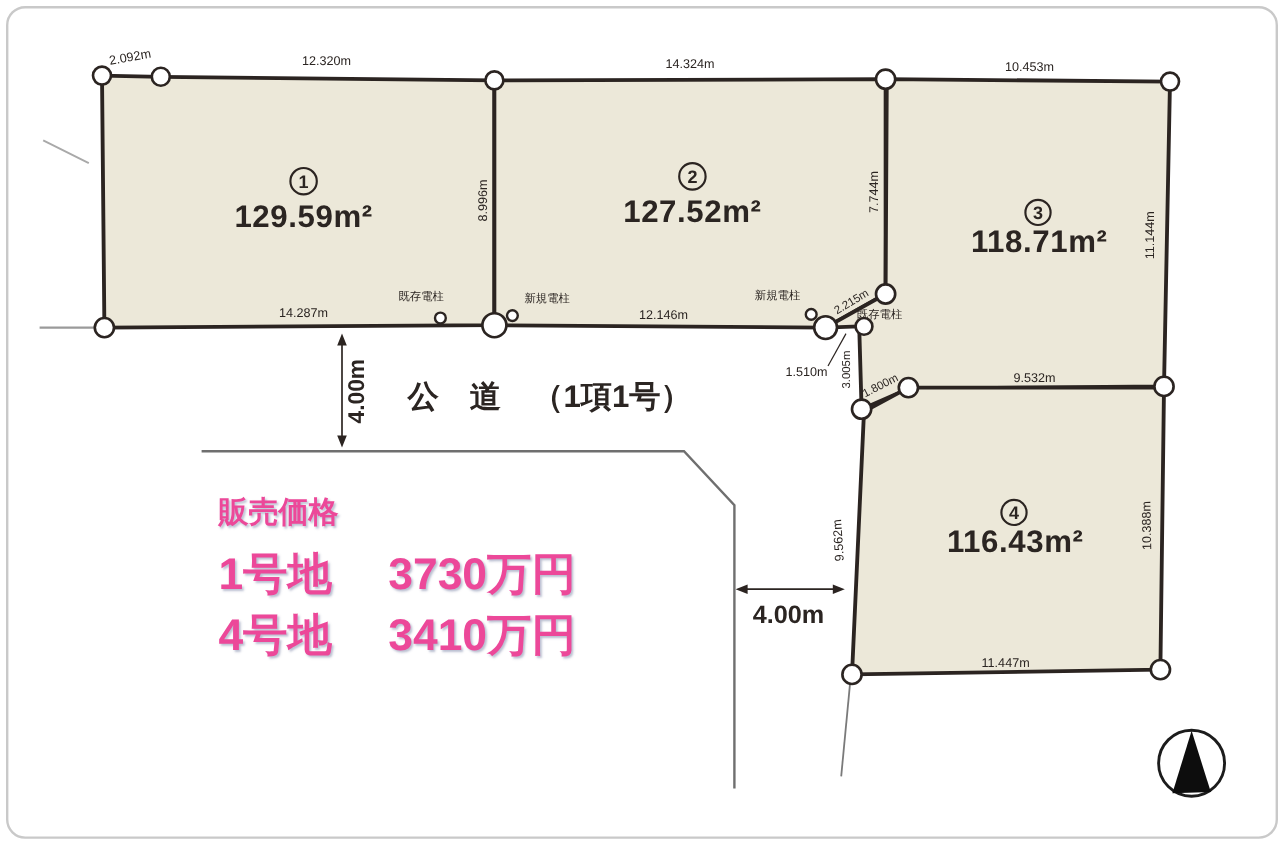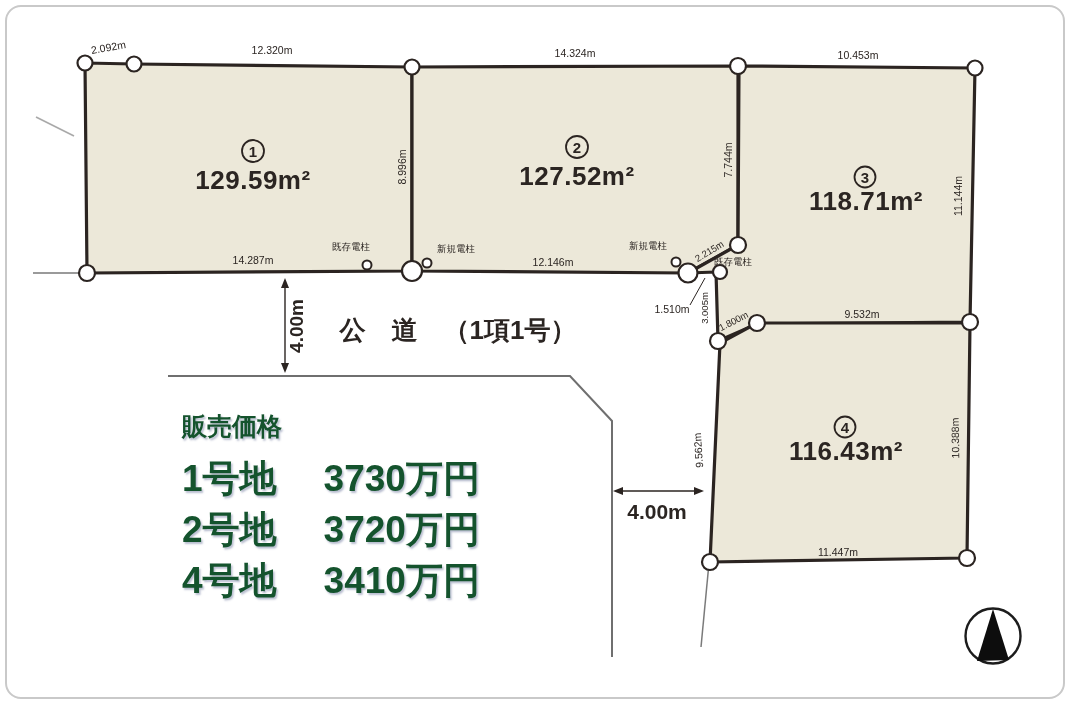--- a/index.html
+++ b/index.html
@@ -7,21 +7,21 @@
          font-family:"Liberation Sans","DejaVu Sans",sans-serif;}
   svg{position:absolute;left:0;top:0;}
   svg text{fill:#2b2522;font-family:"Liberation Sans","DejaVu Sans",sans-serif;}
   .dim{font-size:10.5px;}
   .dim-sm{font-size:9.5px;}
   .area-num{font-size:15px;font-weight:bold;}
   .area-val{font-size:26px;font-weight:600;letter-spacing:0.5px;}
   .pole-label{font-size:9.5px;}
   .road-label{font-size:26px;font-weight:bold;}
   .road-dim{font-size:19px;font-weight:bold;}
-  .pricelist{position:absolute;left:182px;top:410px;color:#14532d;
+  .pricelist{position:absolute;left:182px;top:410px;color:#ec4899;
              text-shadow:1.5px 1.5px 2px rgba(100,110,150,0.45);}
   .price-heading{font-size:25px;font-weight:bold;margin:0 0 10px 0;}
   .price-row{font-size:37px;font-weight:bold;line-height:51px;white-space:nowrap;}
   .price-row .price{margin-left:47px;}
   .frame{position:absolute;left:5px;top:5px;width:1056px;height:690px;
          border:2px solid #c9c9c9;border-radius:16px;pointer-events:none;}
 </style>
 </head>
 <body>
 
@@ -129,21 +129,18 @@
       <polygon points="993,609 977,661 1009,660" fill="#0d0d0d"></polygon>
     </g>
   </svg>
 
   <div class="pricelist">
     <p class="price-heading">販売価格</p>
     <div class="price-row">
       <span>1号地</span><span class="price">3730万円</span>
     </div>
     <div class="price-row">
-      <span>2号地</span><span class="price">3720万円</span>
-    </div>
-    <div class="price-row">
       <span>4号地</span><span class="price">3410万円</span>
     </div>
   </div>
 
   <div class="frame"></div>
 </div>
 
 </body></html>

